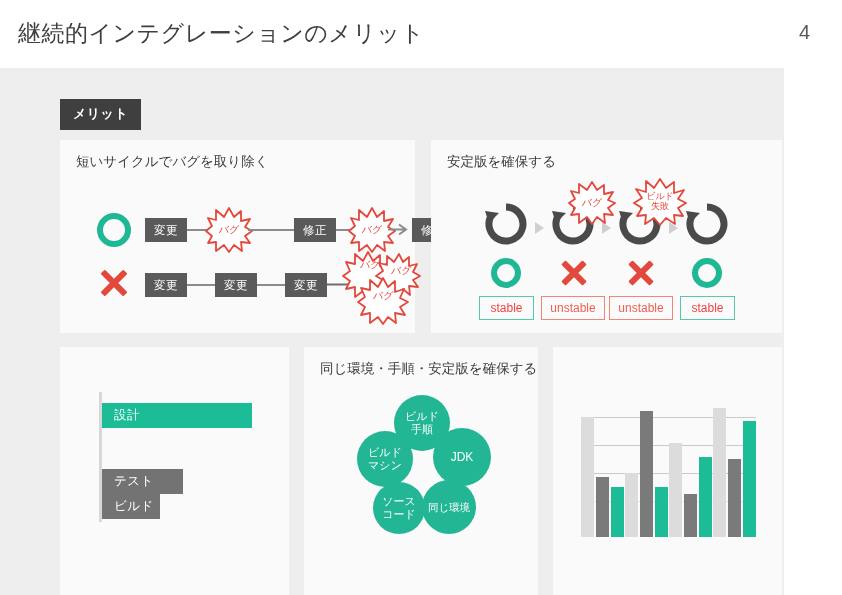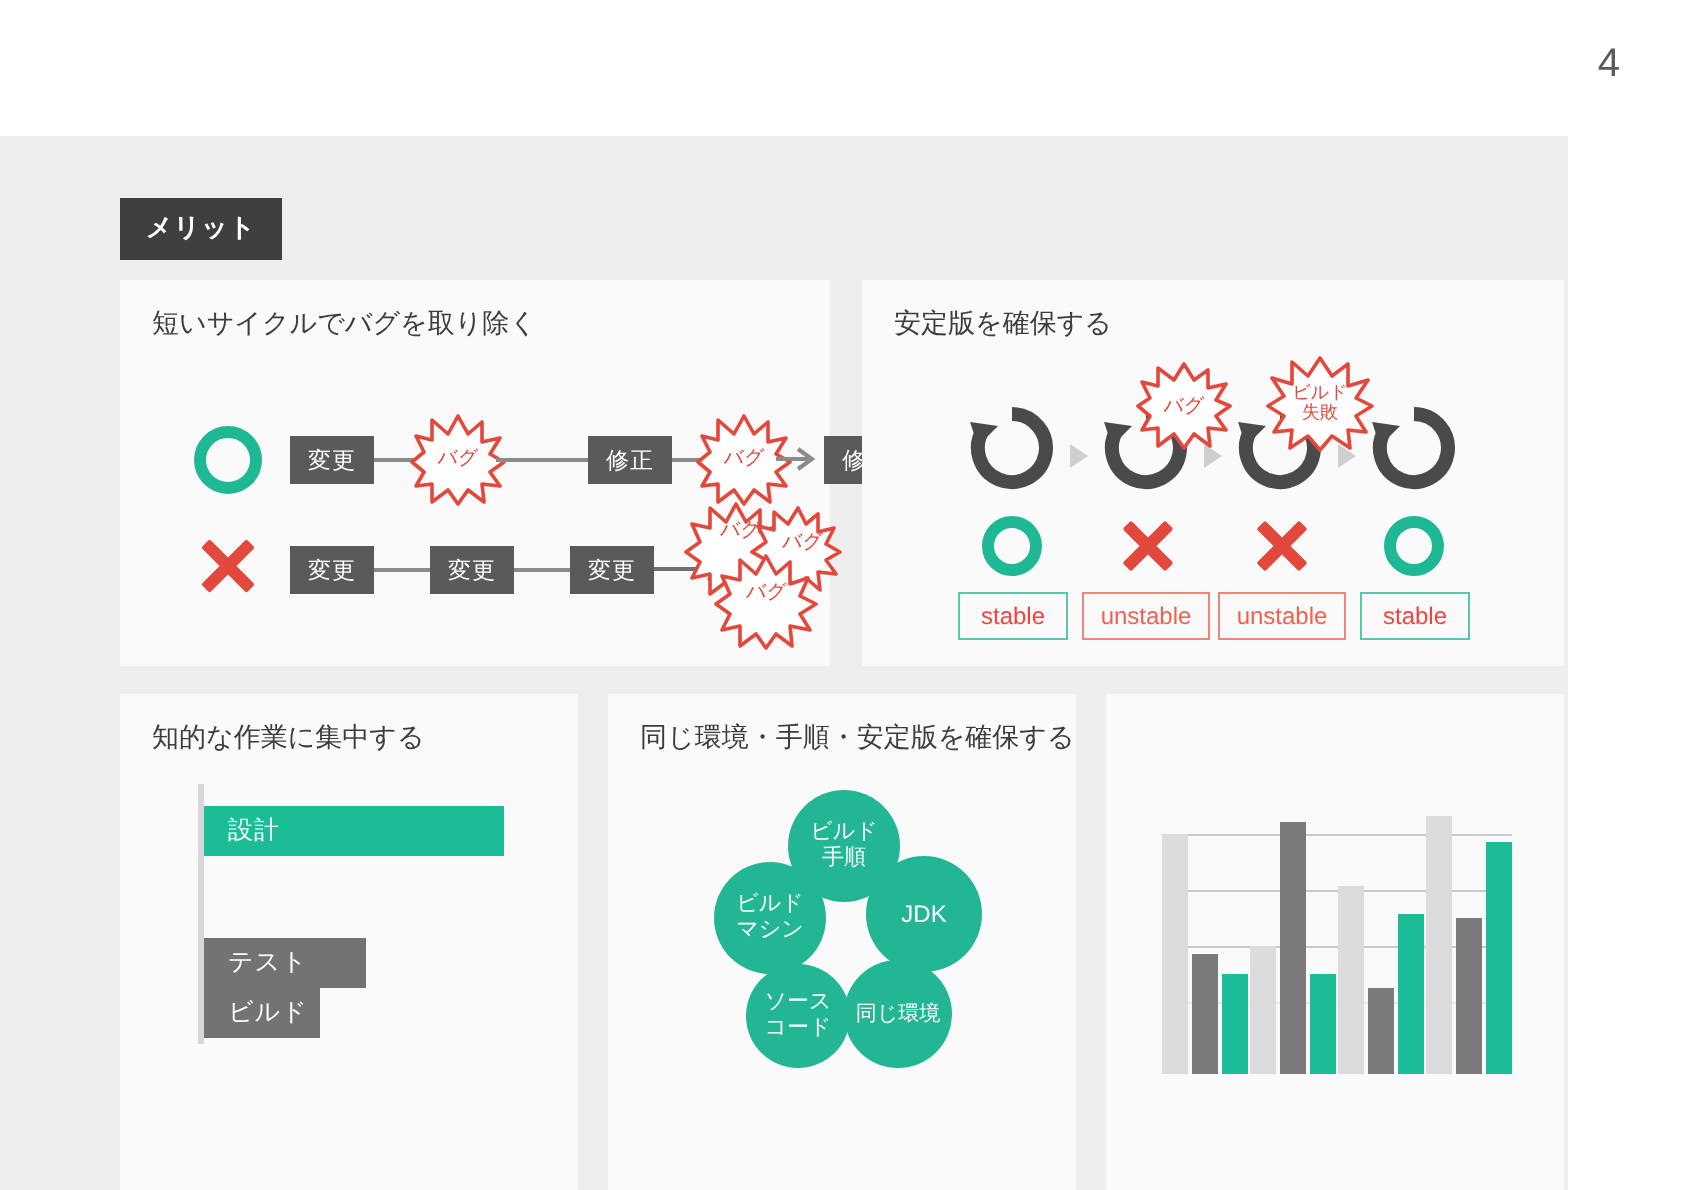--- a/index.html
+++ b/index.html
@@ -138,20 +138,21 @@
   .vbar.s0 { background: #dcdcdc; }
   .vbar.s1 { background: #7a7a7a; }
   .vbar.s2 { background: #1cbd96; }
 </style>
 </head>
 <body>
 
 <div class="slide">
 
   <div class="header">
+    <div class="header-title">継続的インテグレーションのメリット</div>
     <div class="page-number">4</div>
   </div>
 
   <div class="canvas">
 
     <div class="badge">メリット</div>
 
     <div class="panel" id="panel-cycle">
       <div class="panel-title">短いサイクルでバグを取り除く</div>
 
@@ -250,21 +251,20 @@
       <div class="xmark x-sm" style="position:absolute; left:195px; top:118px;"></div>
       <div class="ring ring-sm" style="left:261px; top:118px;"></div>
 
       <div class="tag ok" style="left:48px;  top:156px;">stable</div>
       <div class="tag bad" style="left:110px; top:156px; width:64px;">unstable</div>
       <div class="tag bad" style="left:178px; top:156px; width:64px;">unstable</div>
       <div class="tag ok" style="left:249px; top:156px;">stable</div>
     </div>
 
     <div class="panel" id="panel-focus">
-      <div class="panel-title">知的な作業に集中する</div>
 
       <div class="axis-v" style="left:39px; top:45px; height:130px;"></div>
 
       <div class="hbar green" style="left:42px; top:56px; width:150px;">設計</div>
       <div class="hbar gray" style="left:42px; top:122px; width:81px;">テスト</div>
       <div class="hbar gray" style="left:42px; top:147px; width:58px;">ビルド</div>
     </div>
 
     <div class="panel" id="panel-test">
       <div class="panel-title">同じ環境・手順・安定版を確保する</div>

